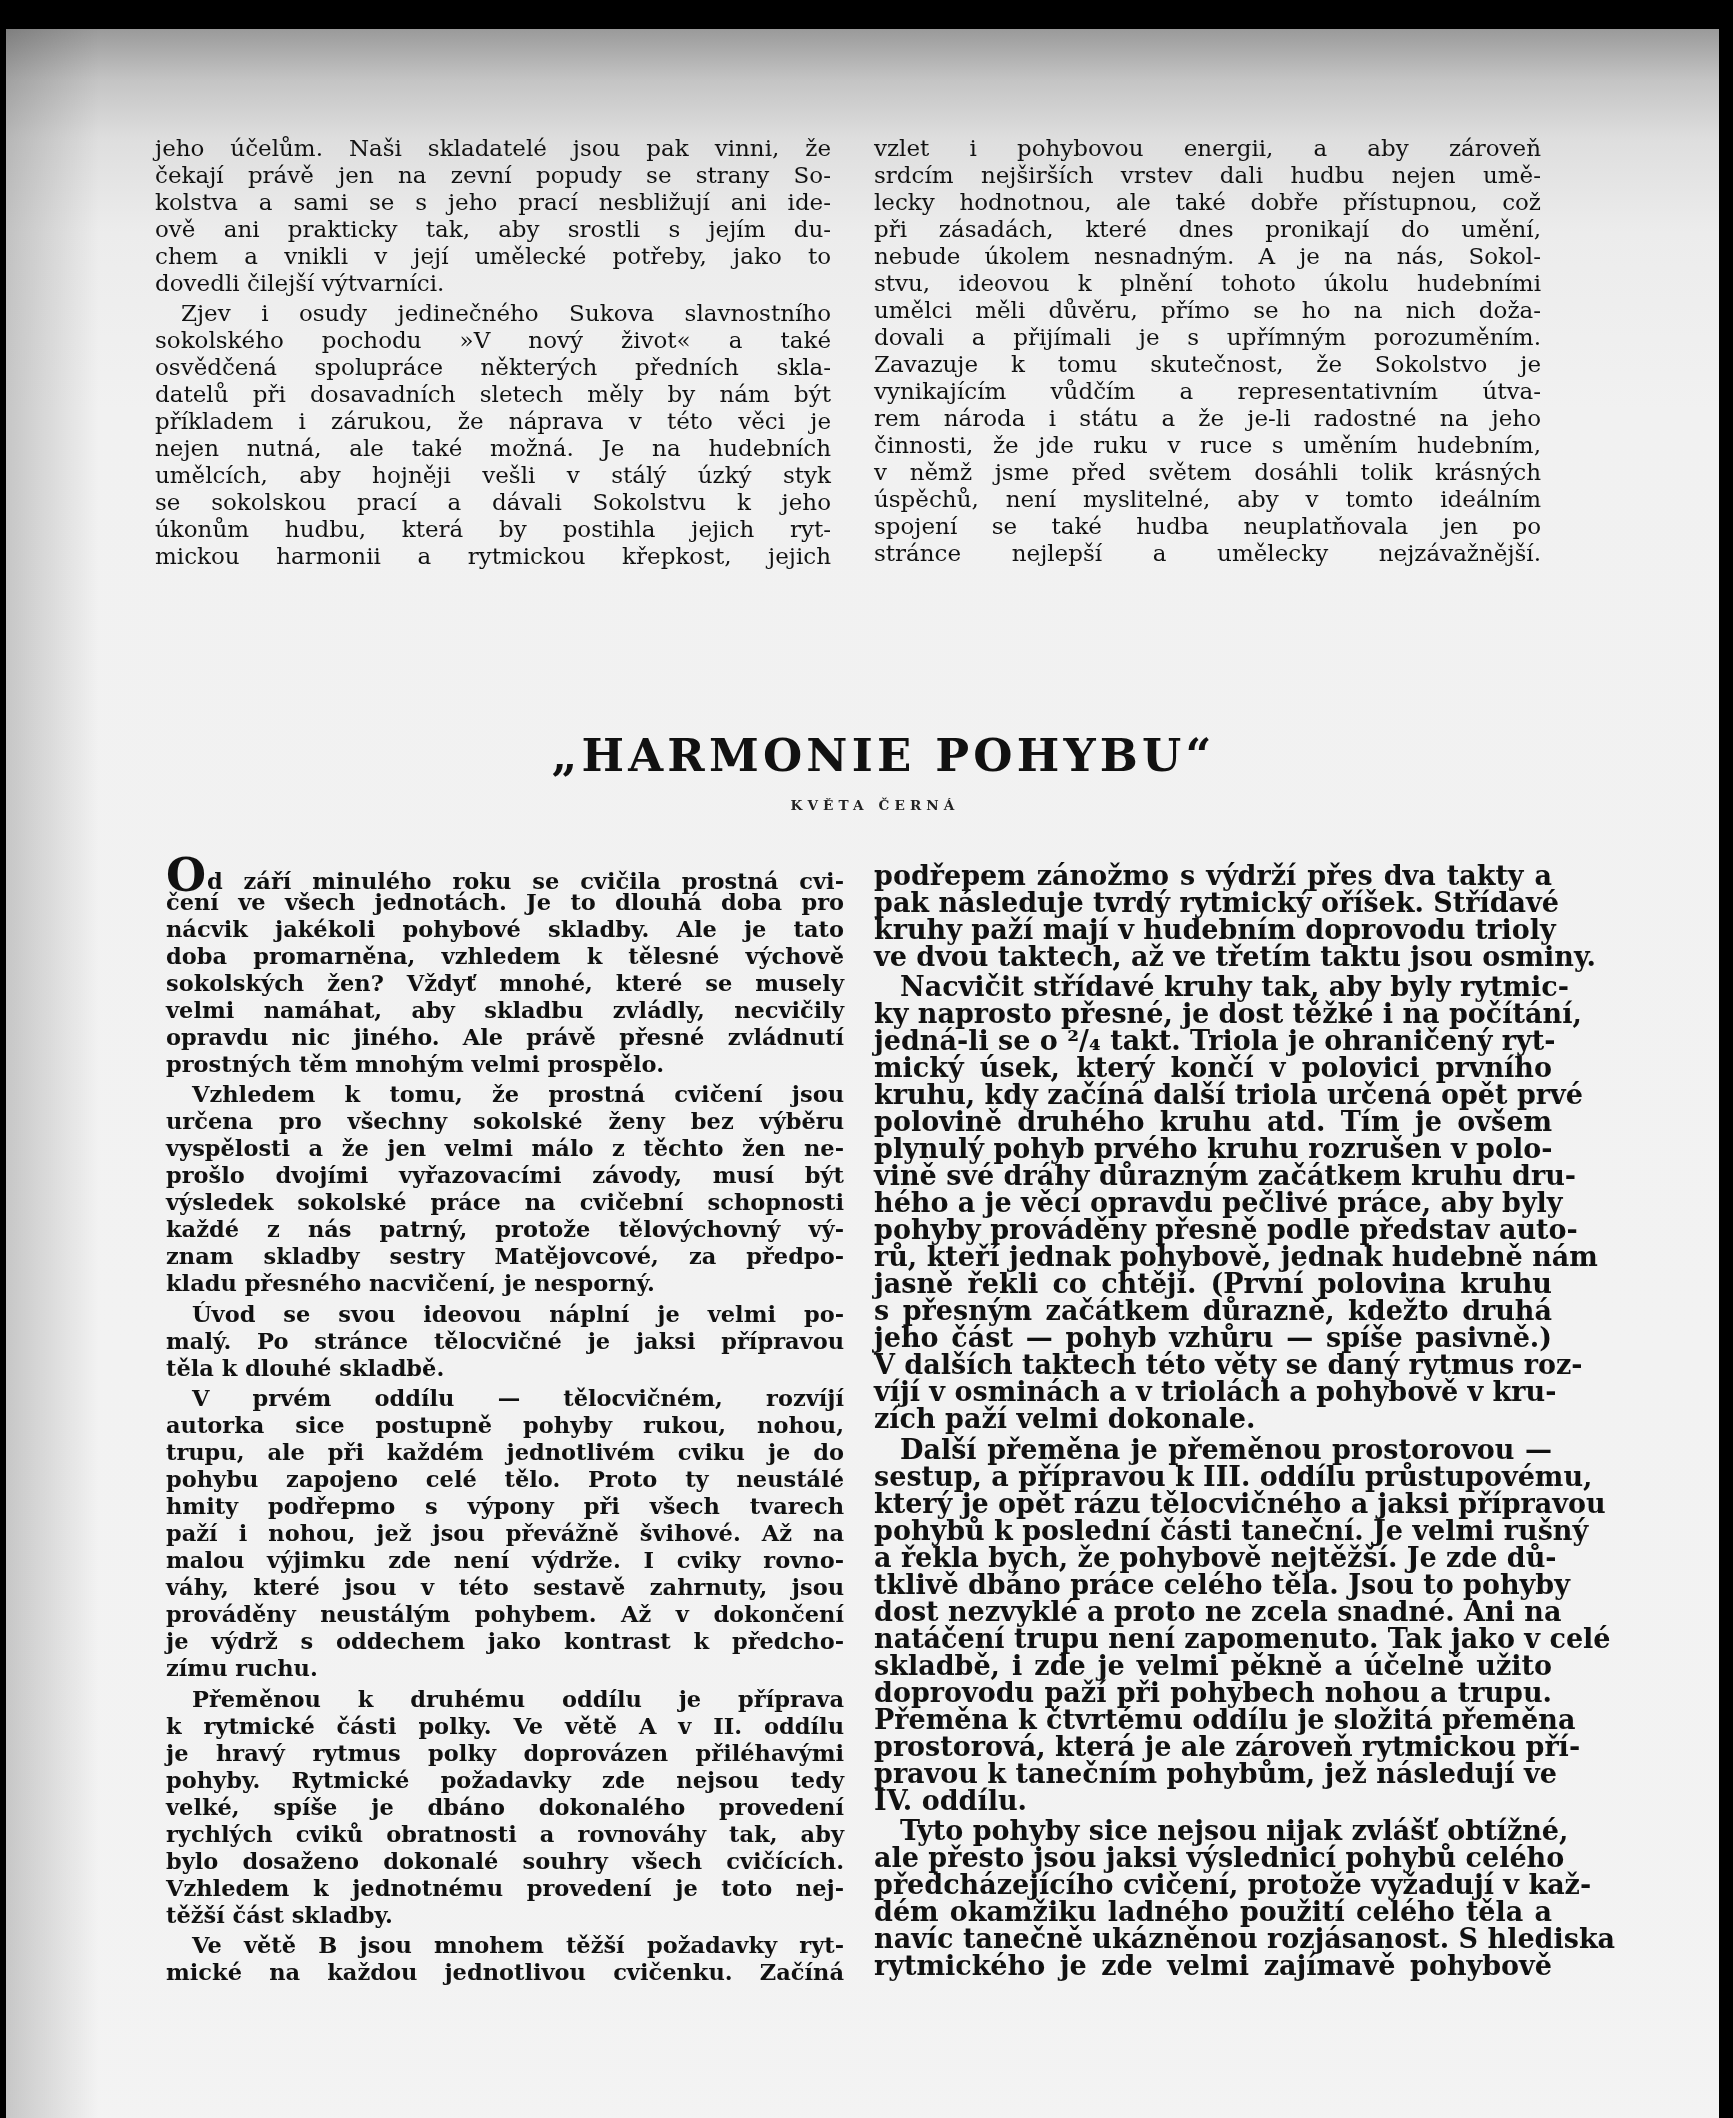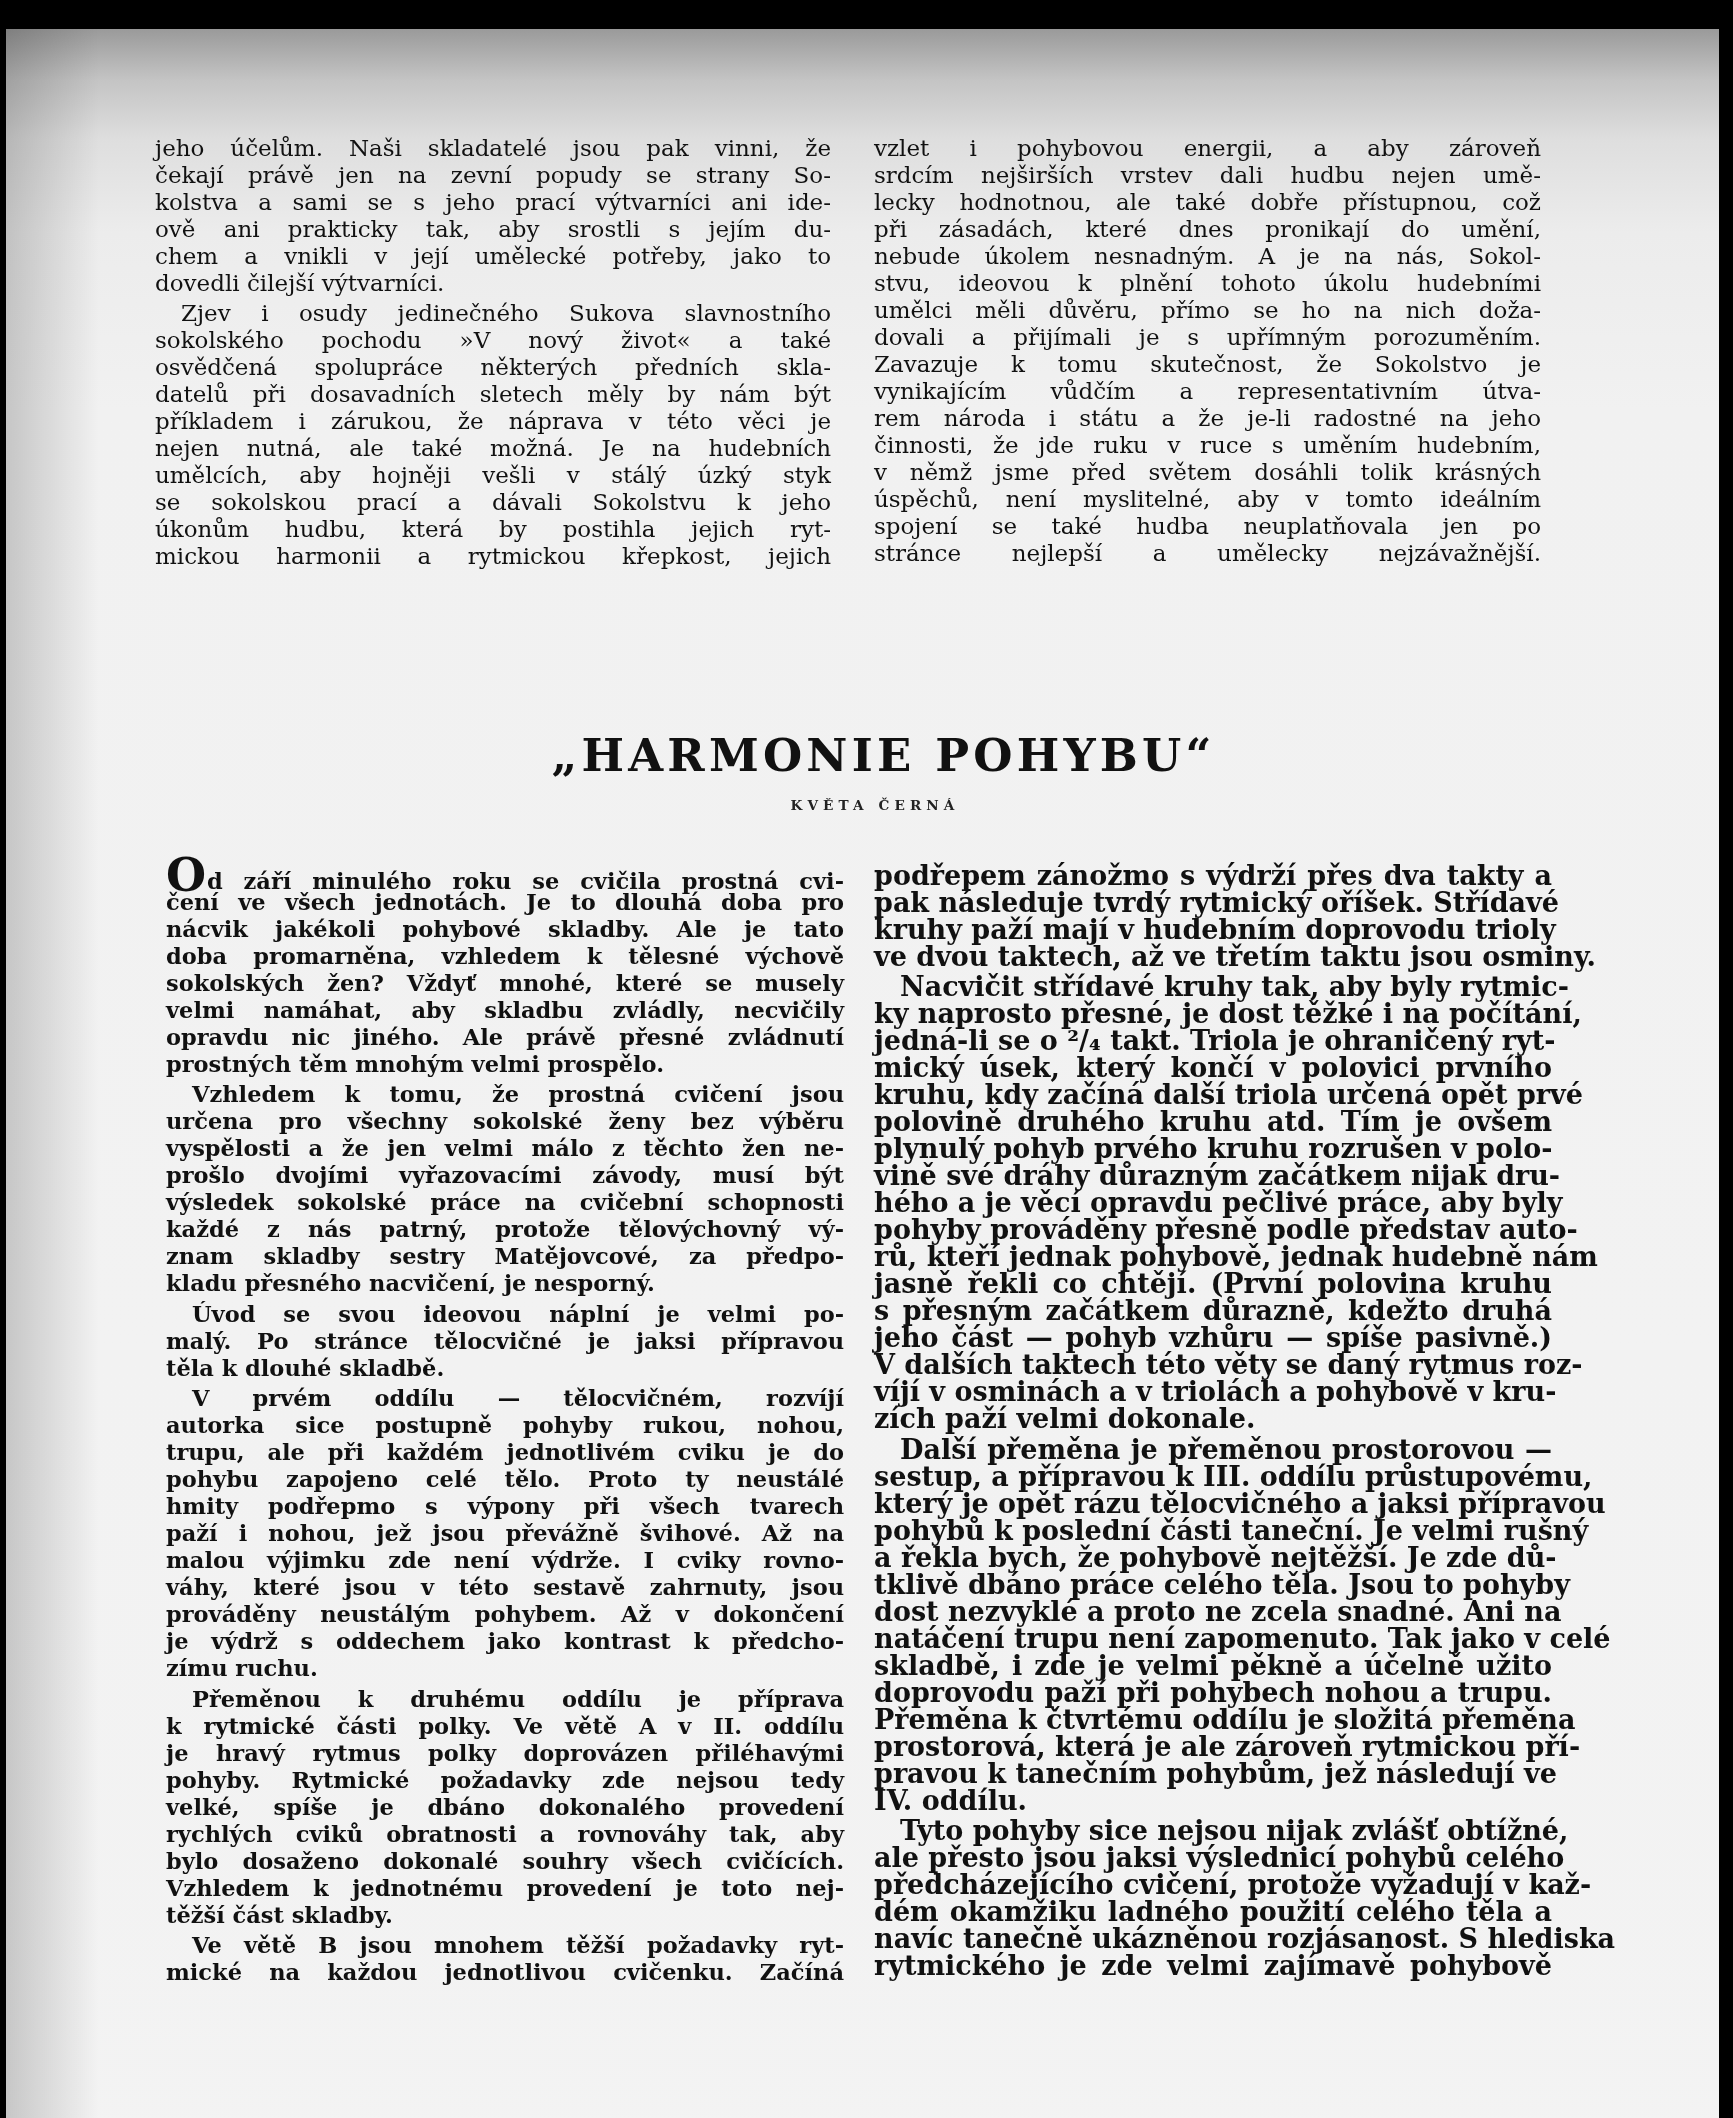--- a/index.html
+++ b/index.html
@@ -102,21 +102,21 @@
 </style>
 </head>
 <body>
 
 <div class="paper"></div>
 
 <div class="col top-left">
     <p>
       <span class="line">jeho účelům. Naši skladatelé jsou pak vinni, že</span>
       <span class="line">čekají právě jen na zevní popudy se strany So-</span>
-      <span class="line">kolstva a sami se s jeho prací výtvarníci ani ide-</span>
+      <span class="line">kolstva a sami se s jeho prací nesbližují ani ide-</span>
       <span class="line">ově ani prakticky tak, aby srostli s jejím du-</span>
       <span class="line">chem a vnikli v její umělecké potřeby, jako to</span>
       <span class="line last">dovedli čilejší výtvarníci.</span>
     </p>
     <p class="gap">
       <span class="line first">Zjev i osudy jedinečného Sukova slavnostního</span>
       <span class="line">sokolského pochodu »V nový život« a také</span>
       <span class="line">osvědčená spolupráce některých předních skla-</span>
       <span class="line">datelů při dosavadních sletech měly by nám být</span>
       <span class="line">příkladem i zárukou, že náprava v této věci je</span>
@@ -214,21 +214,21 @@
       <span class="line last">ve dvou taktech, až ve třetím taktu jsou osminy.</span>
     </p>
     <p class="gap">
       <span class="line first">Nacvičit střídavé kruhy tak, aby byly rytmic-</span>
       <span class="line">ky naprosto přesné, je dost těžké i na počítání,</span>
       <span class="line">jedná-li se o ²/₄ takt. Triola je ohraničený ryt-</span>
       <span class="line">mický úsek, který končí v polovici prvního</span>
       <span class="line">kruhu, kdy začíná další triola určená opět prvé</span>
       <span class="line">polovině druhého kruhu atd. Tím je ovšem</span>
       <span class="line">plynulý pohyb prvého kruhu rozrušen v polo-</span>
-      <span class="line">vině své dráhy důrazným začátkem nijak dru-</span>
+      <span class="line">vině své dráhy důrazným začátkem kruhu dru-</span>
       <span class="line">hého a je věcí opravdu pečlivé práce, aby byly</span>
       <span class="line">pohyby prováděny přesně podle představ auto-</span>
       <span class="line">rů, kteří jednak pohybově, jednak hudebně nám</span>
       <span class="line">jasně řekli co chtějí. (První polovina kruhu</span>
       <span class="line">s přesným začátkem důrazně, kdežto druhá</span>
       <span class="line">jeho část — pohyb vzhůru — spíše pasivně.)</span>
       <span class="line">V dalších taktech této věty se daný rytmus roz-</span>
       <span class="line">víjí v osminách a v triolách a pohybově v kru-</span>
       <span class="line last">zích paží velmi dokonale.</span>
     </p>

